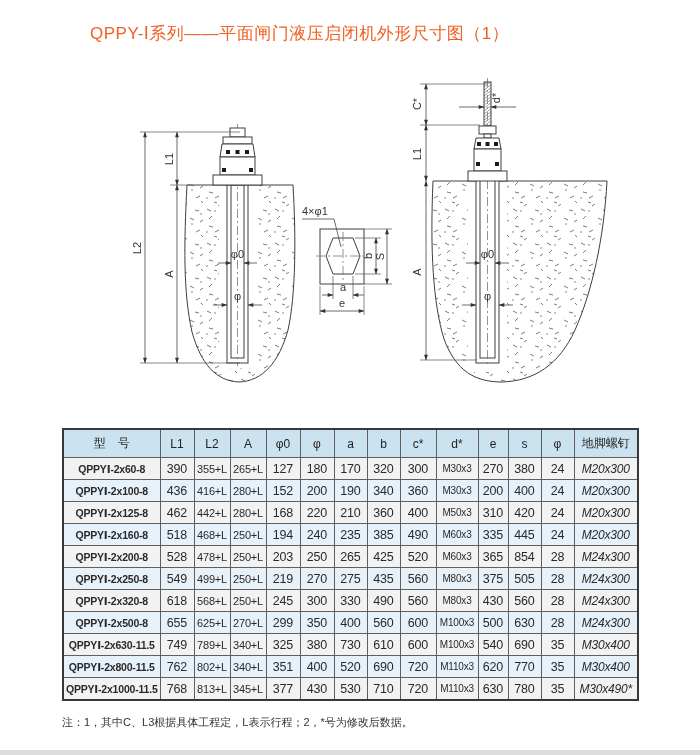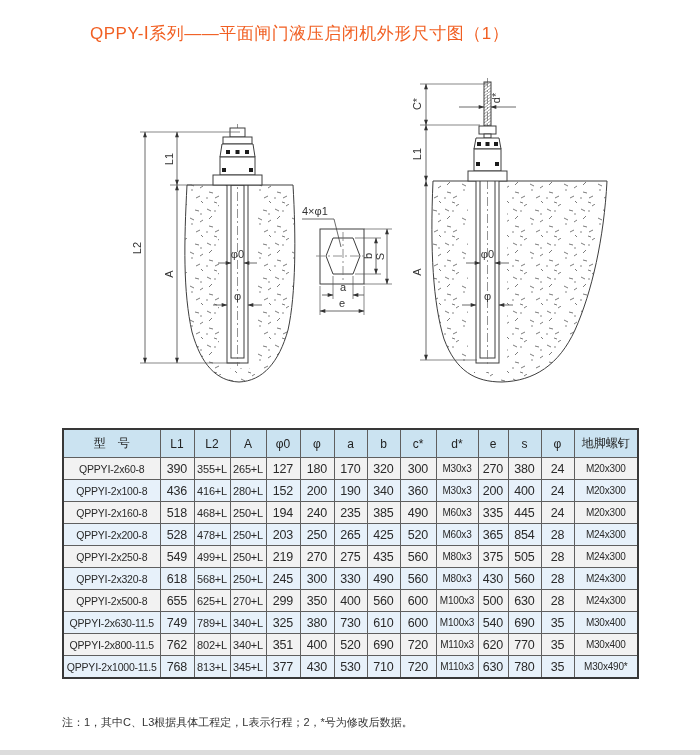--- a/index.html
+++ b/index.html
@@ -19,24 +19,24 @@
   .lbl{font-size:11px;fill:#333;}
   
   .tblwrap{position:absolute;left:62px;top:428px;}
   table{border-collapse:collapse;table-layout:fixed;width:576px;border:2px solid #383838;}
   th,td{border:1px solid #5f5f5f;text-align:center;vertical-align:middle;padding:0;
         overflow:hidden;white-space:nowrap;}
   th{height:27px;font-size:12px;font-weight:normal;background:#cbe3f1;color:#222;}
   td{height:21px;font-size:12.5px;color:#2a2a2a;letter-spacing:-.2px;}
   tbody tr:nth-child(odd){background:#f2f2f2;}
   tbody tr:nth-child(even){background:#e7f1fa;}
-  td.c0{font-size:10.5px;}
+  td.c0{font-size:10.5px;font-weight:bold;}
   td.c2,td.c3{font-size:11px;}
   td.c9{font-size:10px;}
-  td.c13{font-size:10px;}
+  td.c13{font-size:12px;font-style:italic;}
   .note{position:absolute;left:62px;top:715px;font-size:11px;color:#333;white-space:nowrap;}
   .page-edge{position:absolute;left:0;bottom:0;width:700px;height:5px;background:#dcdcdc;}
 </style>
 </head>
 <body>
 
 <div class="page">
 
   <div class="title">QPPY-Ⅰ系列——平面闸门液压启闭机外形尺寸图（1）</div>
 
@@ -223,20 +223,36 @@
             <td class="c6">190</td>
             <td class="c7">340</td>
             <td class="c8">360</td>
             <td class="c9">M30x3</td>
             <td class="c10">200</td>
             <td class="c11">400</td>
             <td class="c12">24</td>
             <td class="c13">M20x300</td>
           </tr>
           <tr>
+            <td class="c0">QPPYⅠ-2x125-8</td>
+            <td class="c1">462</td>
+            <td class="c2">442+L</td>
+            <td class="c3">280+L</td>
+            <td class="c4">168</td>
+            <td class="c5">220</td>
+            <td class="c6">210</td>
+            <td class="c7">360</td>
+            <td class="c8">400</td>
+            <td class="c9">M50x3</td>
+            <td class="c10">310</td>
+            <td class="c11">420</td>
+            <td class="c12">24</td>
+            <td class="c13">M20x300</td>
+          </tr>
+          <tr>
             <td class="c0">QPPYⅠ-2x160-8</td>
             <td class="c1">518</td>
             <td class="c2">468+L</td>
             <td class="c3">250+L</td>
             <td class="c4">194</td>
             <td class="c5">240</td>
             <td class="c6">235</td>
             <td class="c7">385</td>
             <td class="c8">490</td>
             <td class="c9">M60x3</td>

